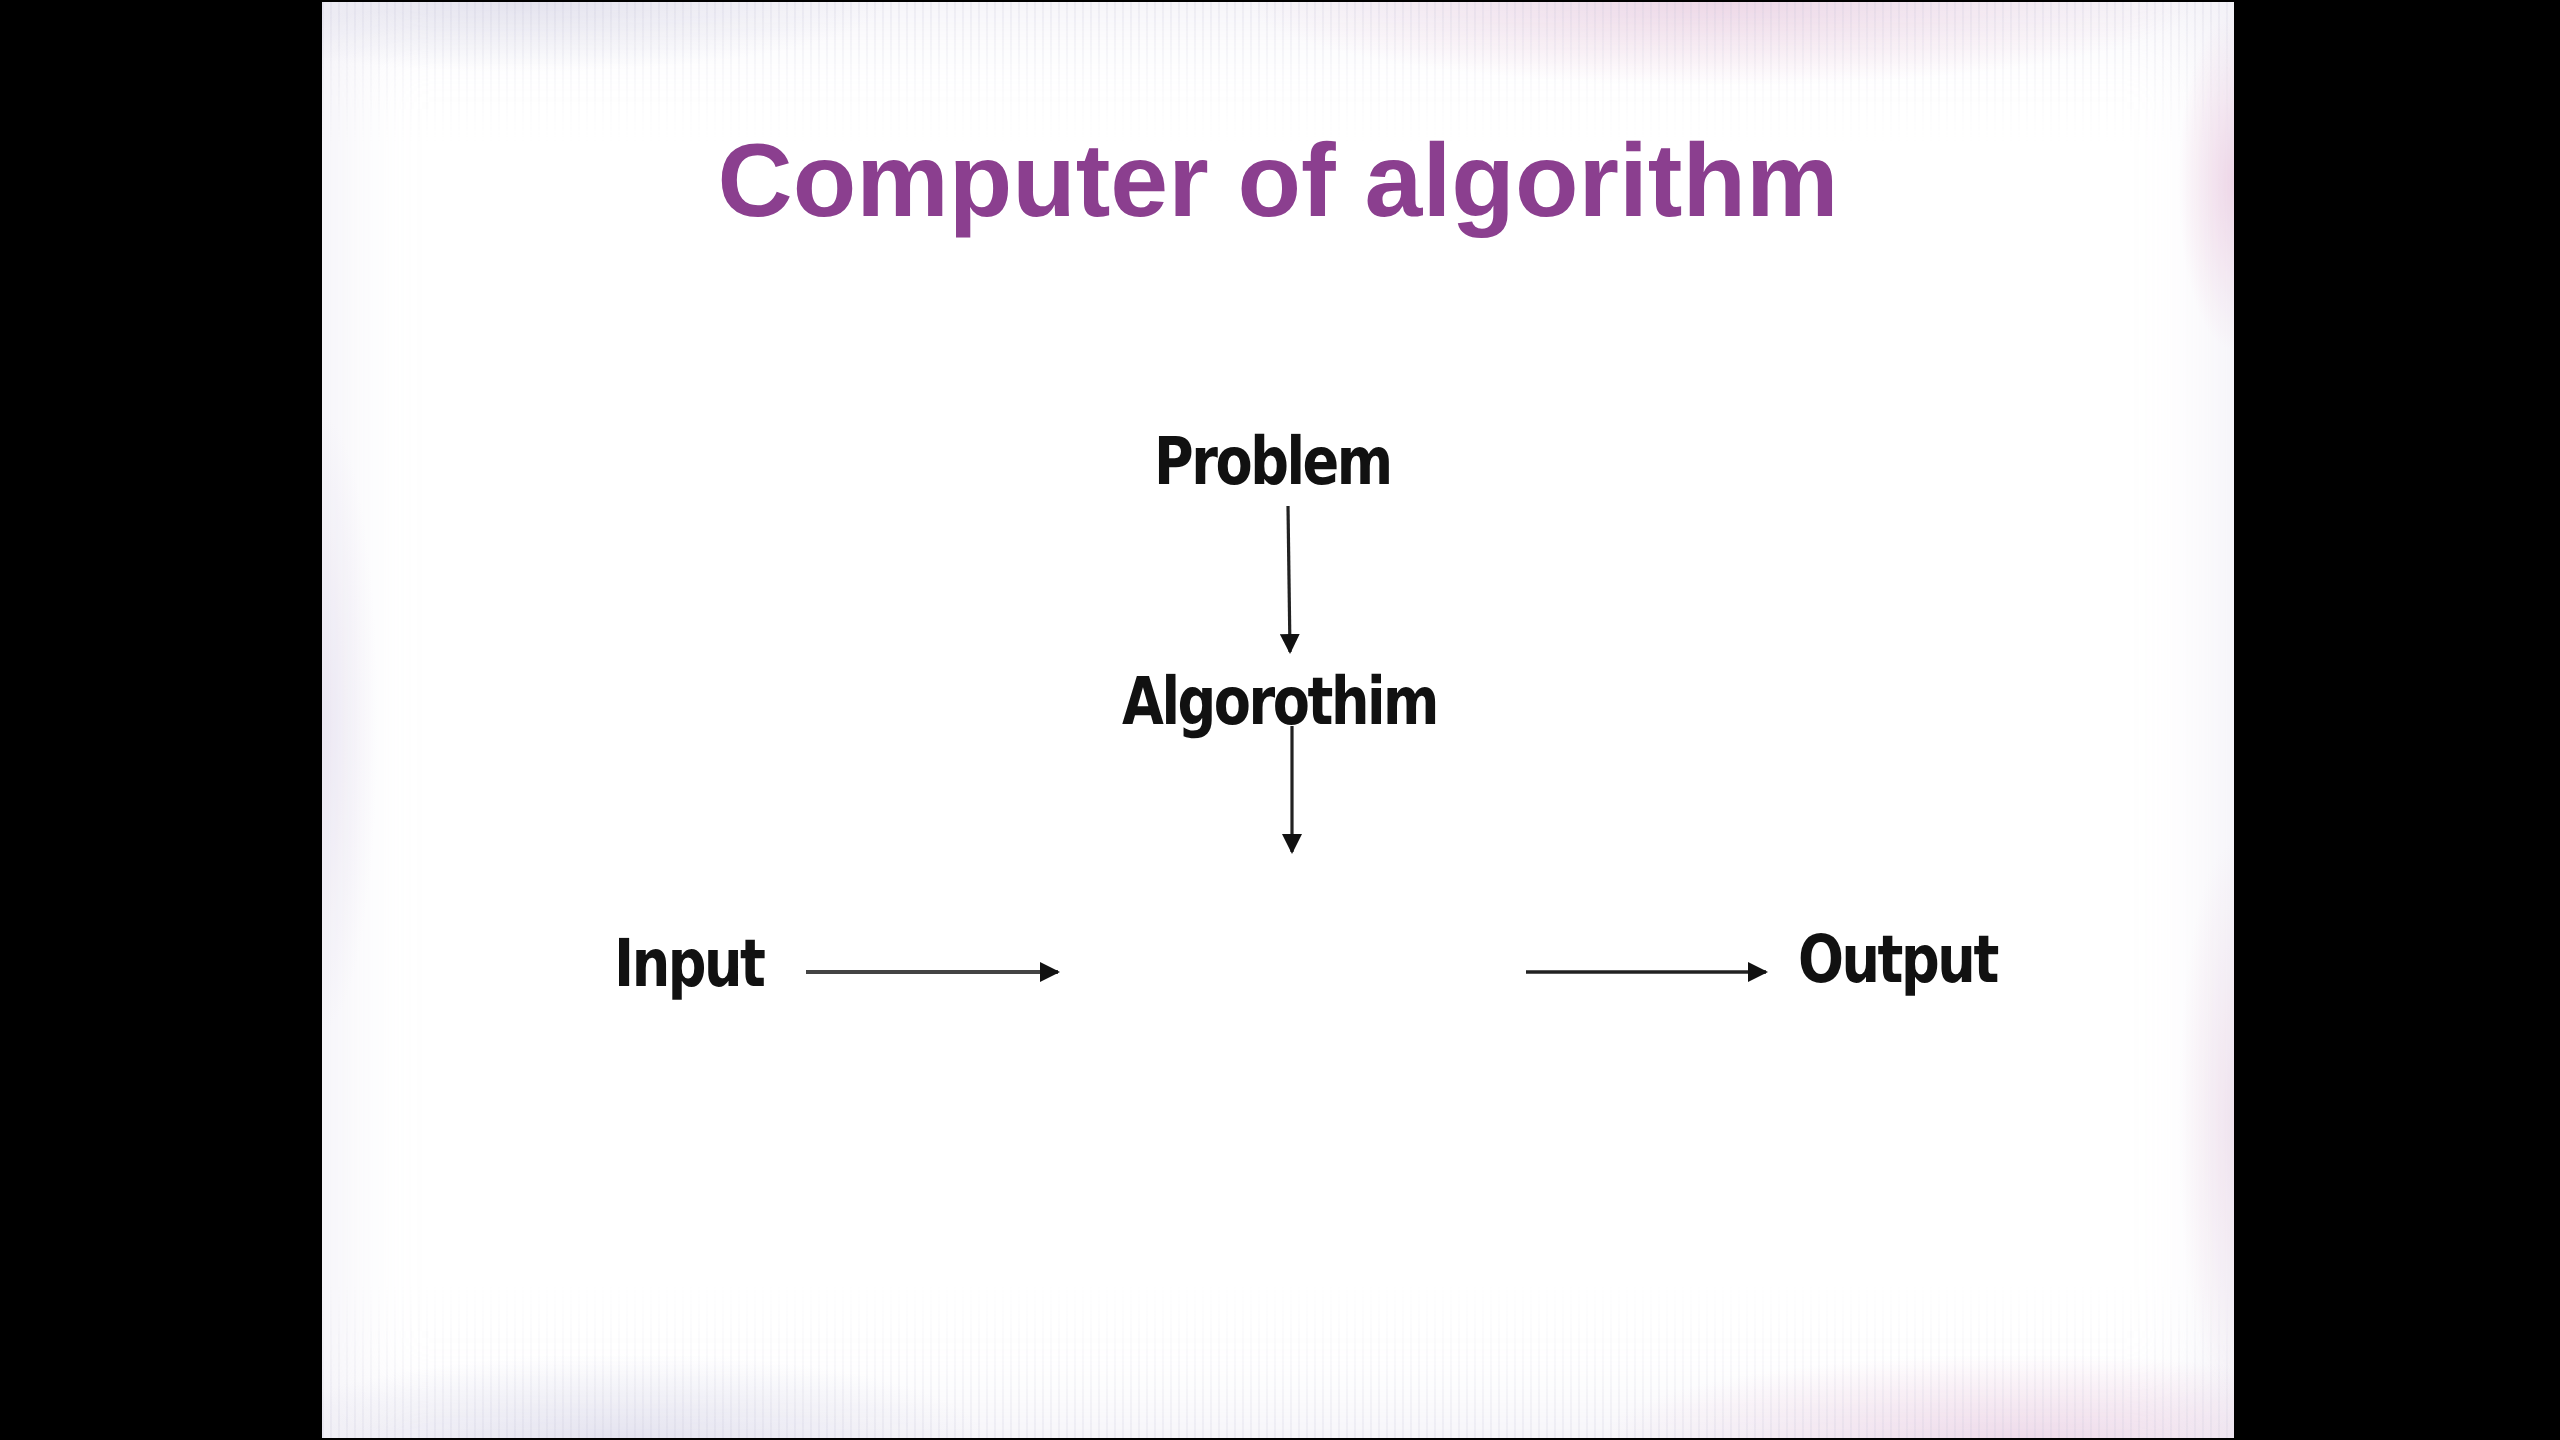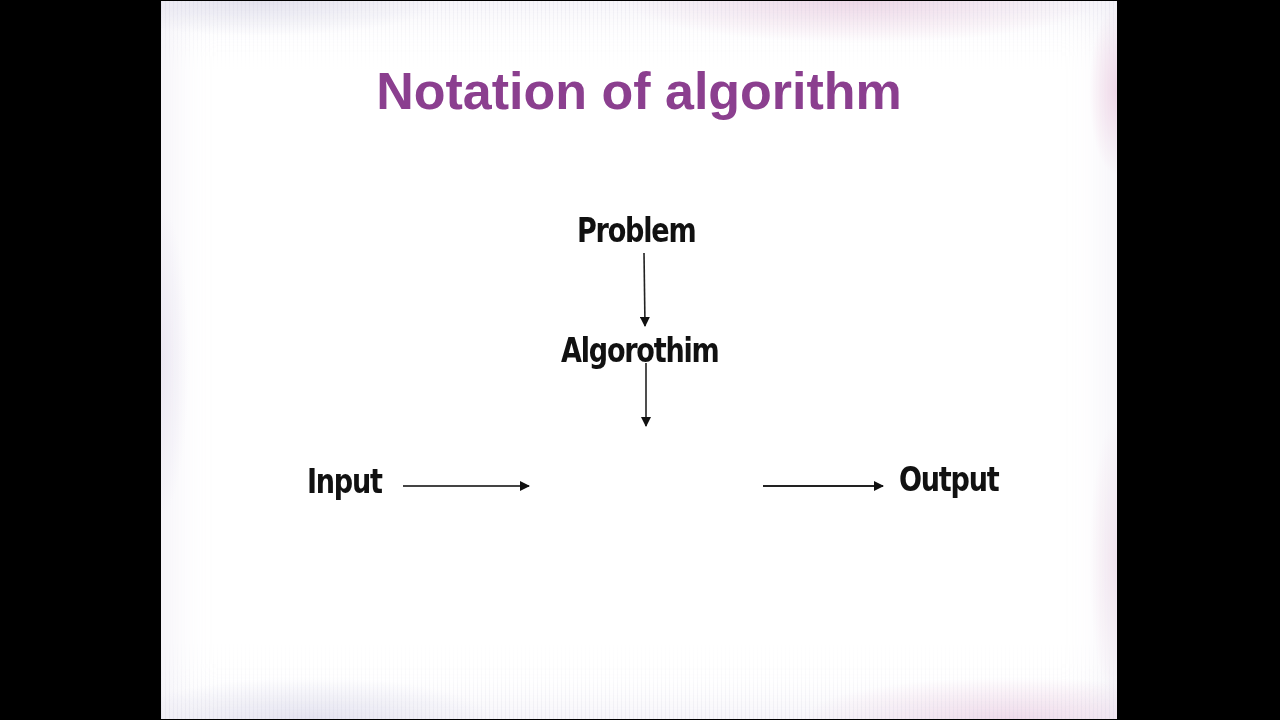--- a/index.html
+++ b/index.html
@@ -120,21 +120,21 @@
   </style>
 </head>
 <body>
 
 <div class="stage">
   <div class="slide">
     <div class="bg-mesh"></div>
     <div class="bg-lines"></div>
     <div class="bg-edge"></div>
 
-    <h1 class="title">Notation of algorithm</h1>
+    <h1 class="title">Computer of algorithm</h1>
 
     <div class="diagram">
       <svg class="arrows" viewBox="0 0 956 718">
         <defs>
           <marker id="ah" markerWidth="10" markerHeight="10" refX="9" refY="5" orient="auto" markerUnits="userSpaceOnUse">
             <path d="M0,0 L10,5 L0,10 Z" fill="#111"></path>
           </marker>
         </defs>
 
         <line x1="483" y1="252" x2="484" y2="325" stroke="#222" stroke-width="1.6" marker-end="url(#ah)"></line>

